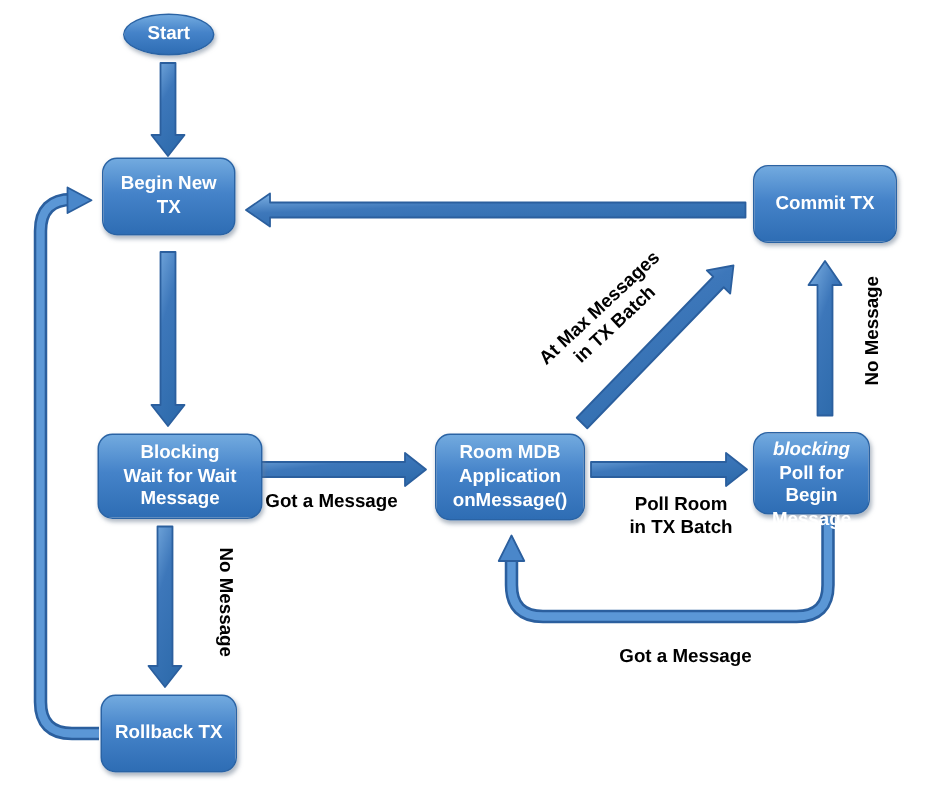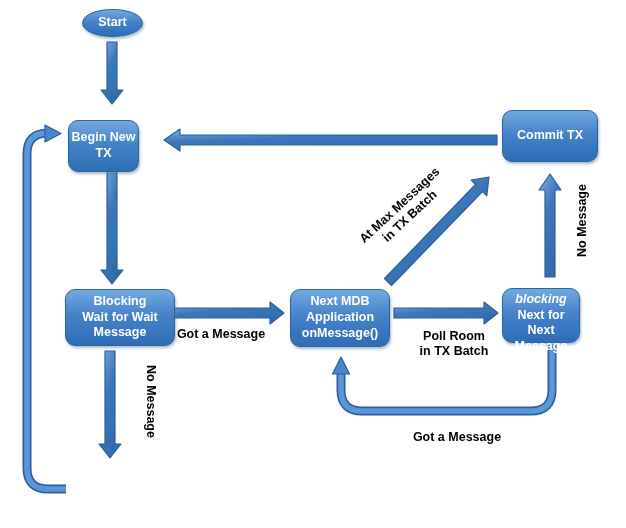--- a/index.html
+++ b/index.html
@@ -16,21 +16,21 @@
     color:#ffffff; font-size:12.5px; font-weight:600; line-height:1.26;
     display:flex; flex-direction:column; align-items:center; justify-content:center;
     text-align:center;
     box-shadow:1px 2px 3px rgba(110,125,145,.55);
   }
   .node span { display:block; }
   .oval { border-radius:50%; }
   .italic { font-style:italic; }
 
   .n-start    { left:82px;  top:9px;   width:61px; height:28px; }
-  .n-begin    { left:68px;  top:120px; width:71px; height:52px; }
+  .n-begin    { left:68px;  top:105px; width:89px; height:52px; }
   .n-blocking { left:65px;  top:289px; width:110px; height:57px; }
   .n-rollback { left:67px;  top:463px; width:91px; height:52px; }
   .n-callmdb  { left:290px; top:289px; width:100px; height:58px; }
   .n-poll     { left:502px; top:288px; width:78px; height:55px; }
   .n-commit   { left:502px; top:110px; width:96px; height:52px; }
 
   .edge-label {
     position:absolute; color:#000000; font-size:12.5px; font-weight:bold;
     text-align:center; line-height:1.2; white-space:nowrap;
   }
@@ -90,30 +90,33 @@
     <span>Begin New</span>
     <span>TX</span>
   </div>
 
   <div class="node n-blocking">
     <span>Blocking</span>
     <span>Wait for Wait</span>
     <span>Message</span>
   </div>
 
+  <div class="node n-rollback">
+    <span>Rollback TX</span>
+  </div>
 
   <div class="node n-callmdb">
-    <span>Next MDB</span>
+    <span>Room MDB</span>
     <span>Application</span>
     <span>onMessage()</span>
   </div>
 
   <div class="node n-poll">
     <span class="italic">Non-blocking</span>
-    <span>Next for Next</span>
+    <span>Poll for Begin</span>
     <span>Message</span>
   </div>
 
   <div class="node n-commit">
     <span>Commit TX</span>
   </div>
 
   <div class="edge-label l-got1">Got a Message</div>
 
   <div class="edge-label l-nomsg-l">No Message</div>

